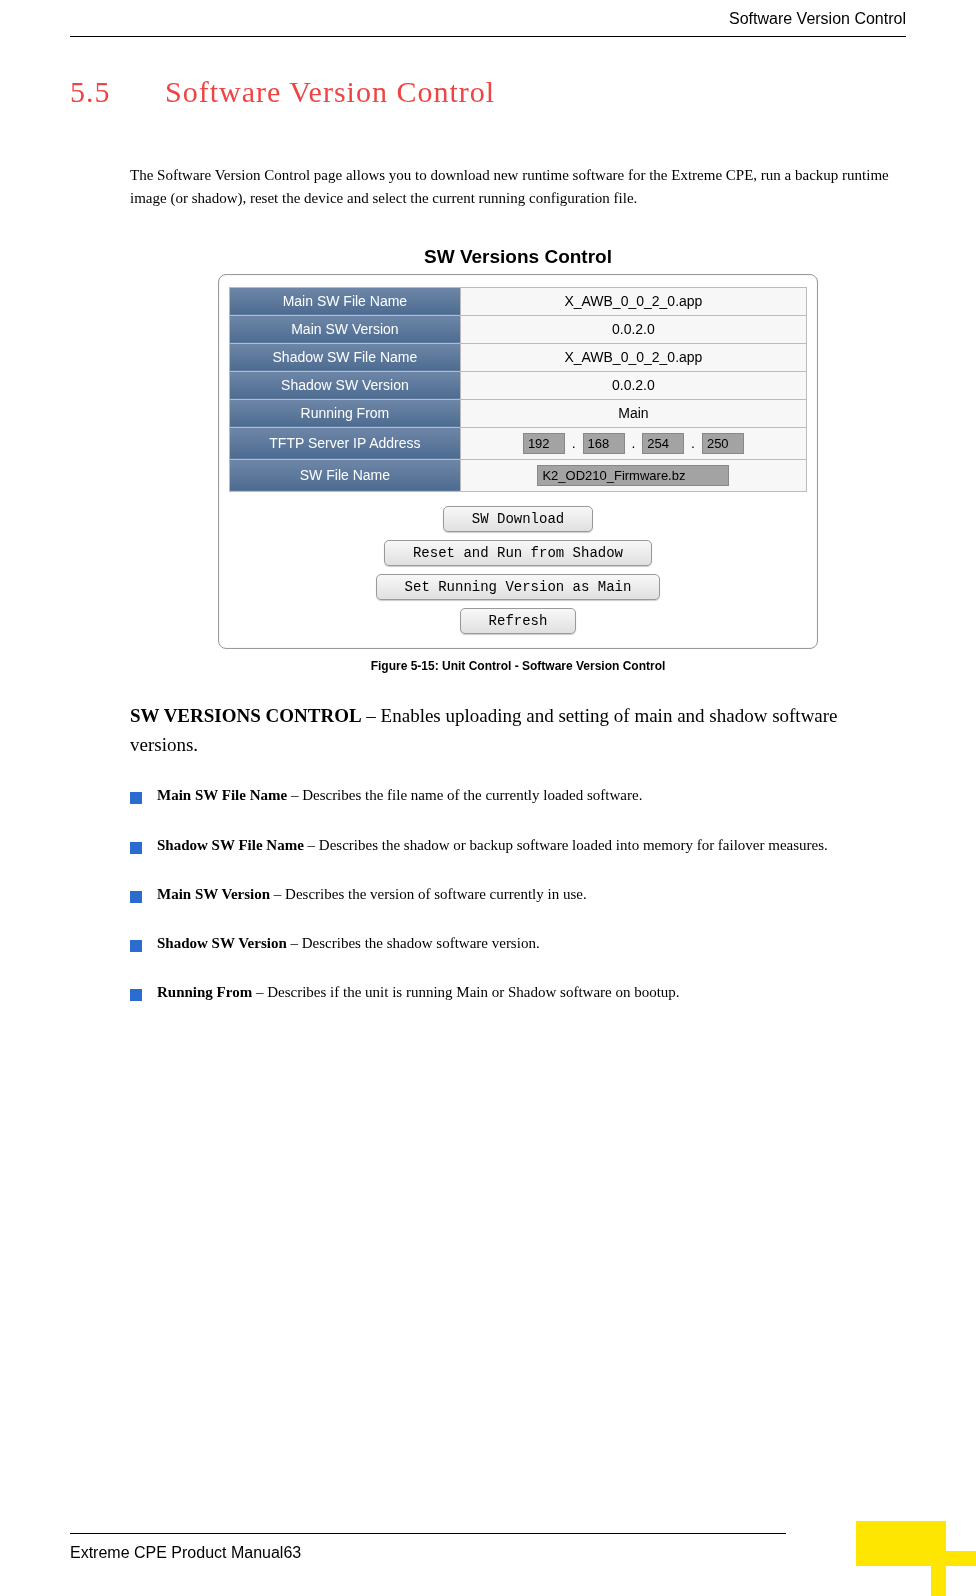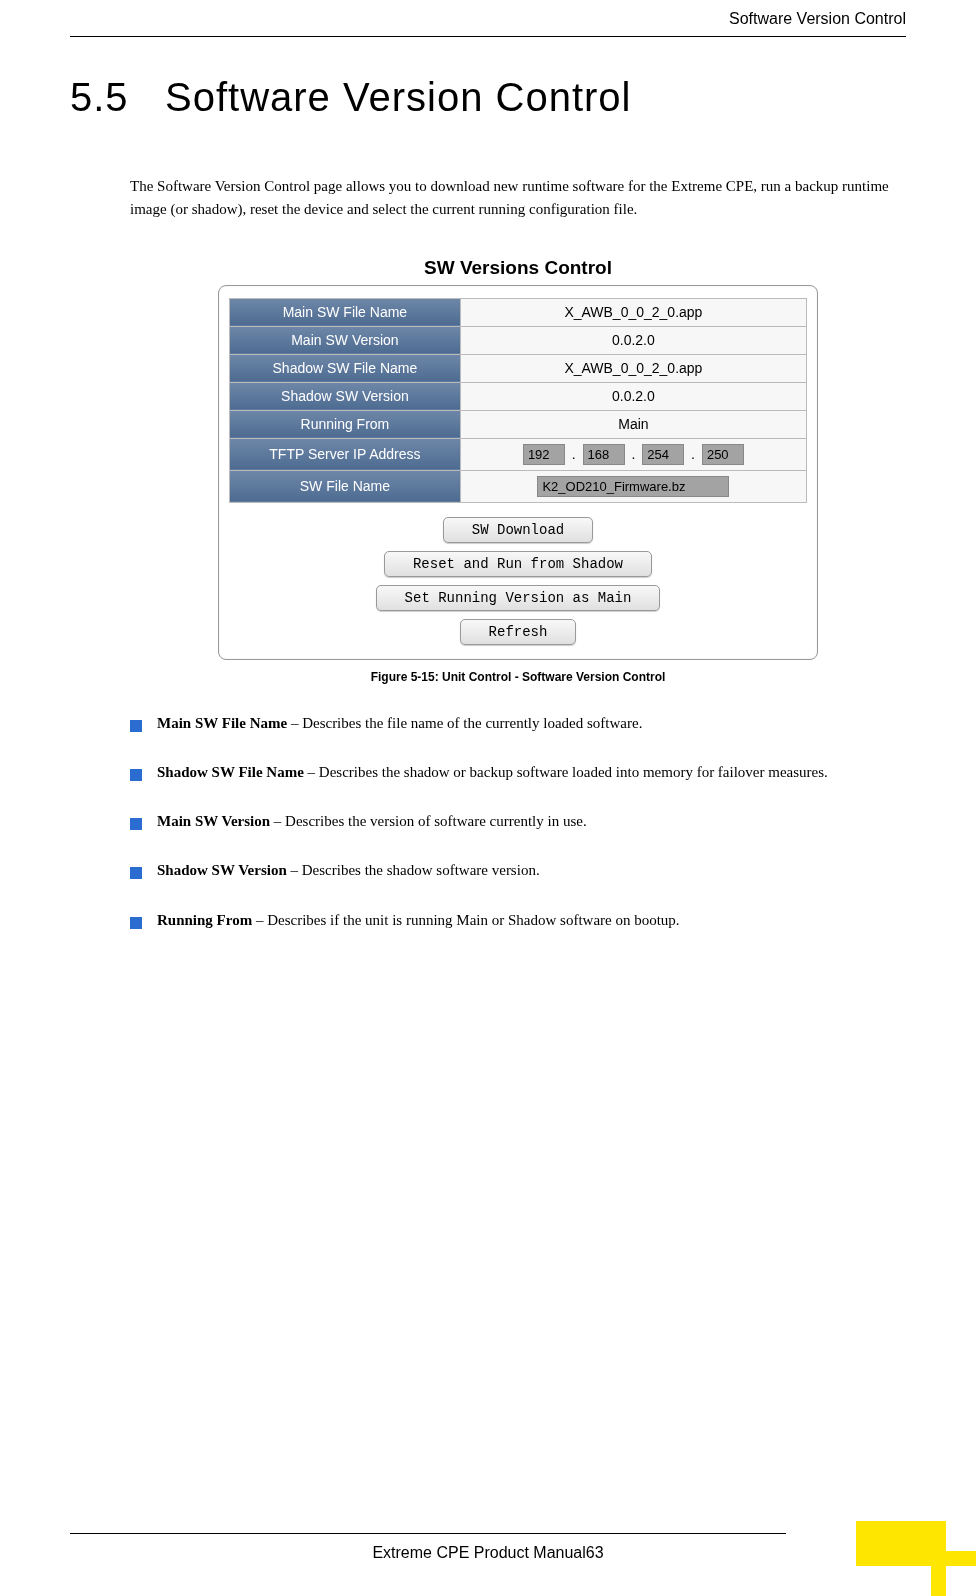--- a/index.html
+++ b/index.html
@@ -21,23 +21,23 @@
   .hr-top {
     position: absolute;
     top: 36px; left: 70px; right: 70px;
     border-top: 1px solid #000;
   }
   .section {
     position: absolute;
     top: 75px; left: 70px; right: 70px;
   }
   .section-title {
-    color: #000000;
-    font-family: Liberation Sans, sans-serif;
-    font-size: 40px;
+    color: #ef4444;
+    font-family: Liberation Serif, serif;
+    font-size: 30px;
     font-weight: 400;
     letter-spacing: 1px;
   }
   .section-num {
     display: inline-block;
     width: 95px;
   }
   .body-text {
     margin-top: 55px;
     margin-left: 60px;
@@ -144,21 +144,21 @@
     position: absolute;
     left: 70px; right: 190px; bottom: 62px;
     border-top: 1px solid #000;
   }
   .footer {
     position: absolute;
     left: 70px; right: 70px; bottom: 34px;
     font-family: Arial, Helvetica, sans-serif;
     font-size: 16px;
     display: flex;
-    justify-content: center;
+    justify-content: flex-start;
   }
   .yellow-mark {
     position: absolute;
     right: 30px; bottom: 30px;
     width: 90px; height: 45px;
     background: #ffe600;
   }
   .yellow-notch-v {
     position: absolute;
     right: 30px; bottom: 0;
@@ -233,20 +233,23 @@
           <button class="ui-btn">Reset and Run from Shadow</button><br>
           <button class="ui-btn">Set Running Version as Main</button><br>
           <button class="ui-btn">Refresh</button>
         </div>
       </div>
     </div>
   </div>
 
   <div class="figure-caption">Figure 5-15: Unit Control - Software Version Control</div>
 
+  <p class="para2">
+    <strong>SW VERSIONS CONTROL</strong><span> – Enables uploading and setting of main and shadow software versions.</span>
+  </p>
 
   <div class="bullets">
     <div class="b-item">
       <div class="sq"></div>
       <div class="b-text"><span class="term">Main SW File Name</span><span> – Describes the file name of the currently loaded software.</span></div>
     </div>
     <div class="b-item">
       <div class="sq"></div>
       <div class="b-text"><span class="term">Shadow SW File Name</span><span> – Describes the shadow or backup software loaded into memory for failover measures.</span></div>
     </div>

